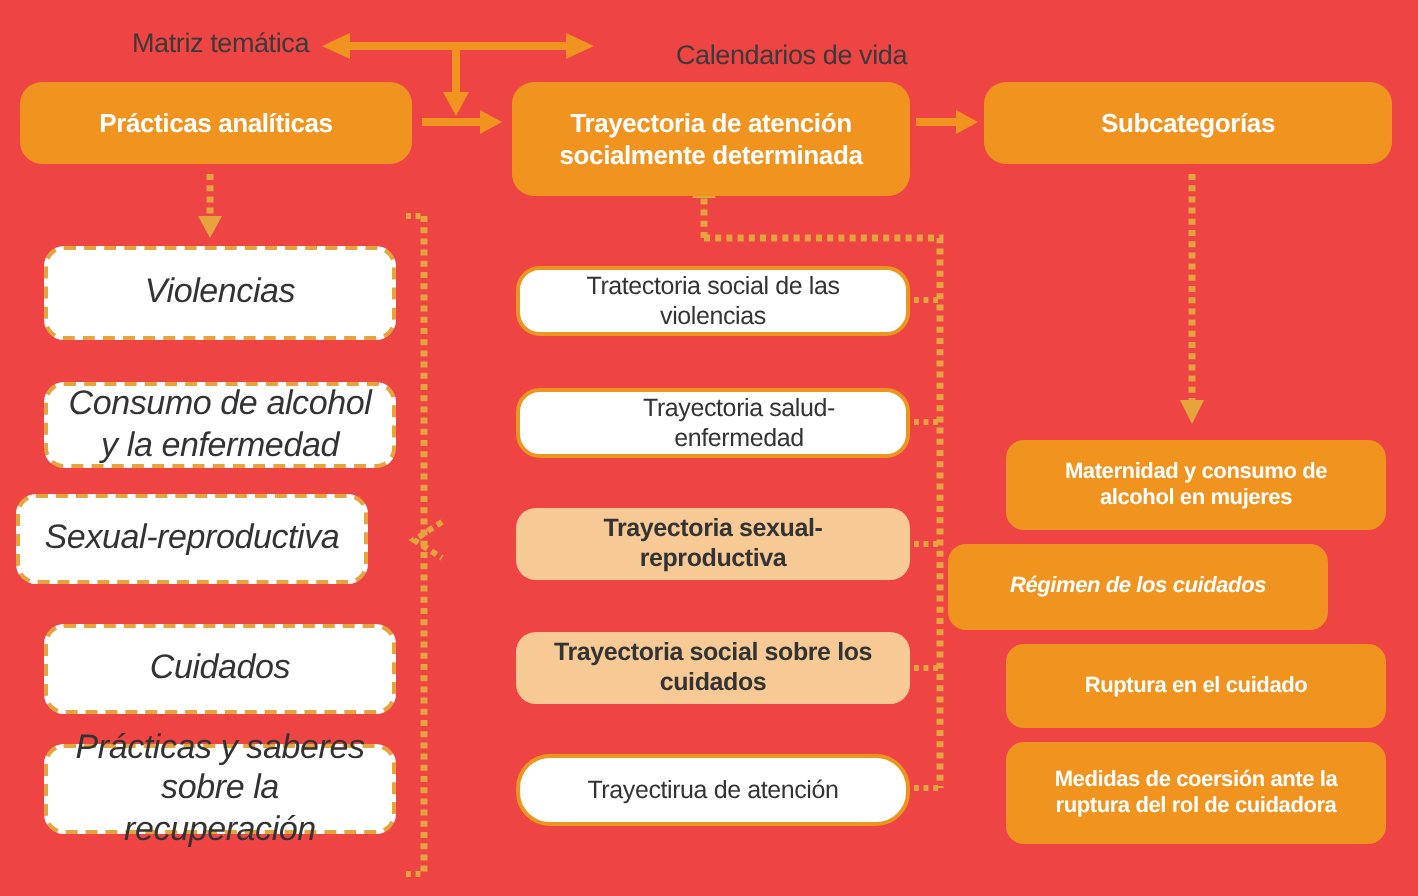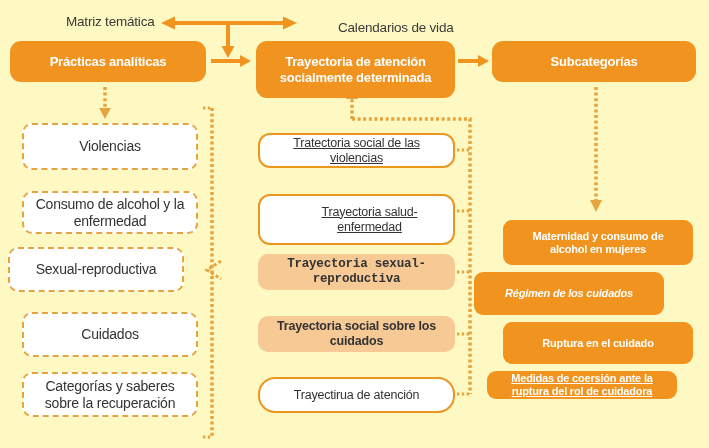--- a/index.html
+++ b/index.html
@@ -1,27 +1,27 @@
 <!DOCTYPE html>
 <html><head>
 <meta charset="utf-8">
 <style>
   html,body{margin:0;padding:0;background:#fff;}
   .stage{
-    position:relative;width:709px;height:448px;background:#fef9c3;overflow:hidden;
+    position:relative;width:709px;height:448px;background:#ef4444;overflow:hidden;
     font-family:"Liberation Sans",sans-serif;color:#383838;letter-spacing:-0.2px;
   }
   .stage svg.wires{position:absolute;left:0;top:0;pointer-events:none;}
   .box{position:absolute;display:flex;align-items:center;justify-content:center;
        text-align:center;box-sizing:border-box;line-height:1.18;}
   .toplabel{position:absolute;font-size:13.5px;color:#3a3a3a;white-space:nowrap;}
   .hdr{background:#F0941F;color:#fff;border-radius:11px;font-size:13px;font-weight:600;padding:2px 16px;}
-  .lbox{background:#fff;border:2px dashed #E6A43E;border-radius:10px;font-size:14px;color:#333;padding:2px 10px;}
+  .lbox{background:#fff;border:2px dashed #E6A43E;border-radius:10px;font-size:17px;color:#333;padding:2px 10px;font-style:italic;}
   .mbox{font-size:12.5px;color:#333;padding:2px 10px;}
-  .mbox.outline{background:#fff;border:2px solid #ED961F;border-radius:12px;text-decoration:underline;}
+  .mbox.outline{background:#fff;border:2px solid #ED961F;border-radius:12px;}
   .mbox.outline-round{background:#fff;border:2.5px solid #ED961F;border-radius:17px;}
   .mbox.filled{background:#F6C995;border-radius:10px;font-weight:700;}
   .rbox{background:#F0941F;color:#fff;border-radius:9px;font-size:11px;font-weight:600;padding:3px 13px;}
 </style>
 </head>
 <body>
 
 <div class="stage">
 
   <svg class="wires" width="709" height="448" viewBox="0 0 709 448">
@@ -80,26 +80,26 @@
   <div class="toplabel" style="left:302px;top:20px;margin-left:36px;">Calendarios de vida</div>
 
   <div class="box hdr" style="left:10px;top:41px;width:196px;height:41px;">Prácticas analíticas</div>
   <div class="box hdr" style="left:256px;top:41px;width:199px;height:57px;">Trayectoria de atención socialmente determinada</div>
   <div class="box hdr" style="left:492px;top:41px;width:204px;height:41px;text-align:center;">Subcategorías</div>
 
   <div class="box lbox" style="left:22px;top:123px;width:176px;height:47px;">Violencias</div>
   <div class="box lbox" style="left:22px;top:191px;width:176px;height:43px;">Consumo de alcohol y la enfermedad</div>
   <div class="box lbox" style="left:8px;top:247px;width:176px;height:45px;">Sexual-reproductiva</div>
   <div class="box lbox" style="left:22px;top:312px;width:176px;height:45px;">Cuidados</div>
-  <div class="box lbox" style="left:22px;top:372px;width:176px;height:45px;">Categorías y saberes sobre la recuperación</div>
+  <div class="box lbox" style="left:22px;top:372px;width:176px;height:45px;">Prácticas y saberes sobre la recuperación</div>
 
   <div class="box mbox outline" style="left:258px;top:133px;width:197px;height:35px;">Tratectoria social de las violencias</div>
-  <div class="box mbox outline" style="left:258px;top:194px;width:197px;height:51px;padding-left:36px;">Trayectoria salud-enfermedad</div>
-  <div class="box mbox filled" style="left:258px;top:254px;width:197px;height:36px;font-family:Liberation Mono, monospace;">Trayectoria sexual-reproductiva</div>
+  <div class="box mbox outline" style="left:258px;top:194px;width:197px;height:35px;padding-left:36px;">Trayectoria salud-enfermedad</div>
+  <div class="box mbox filled" style="left:258px;top:254px;width:197px;height:36px;">Trayectoria sexual-reproductiva</div>
   <div class="box mbox filled" style="left:258px;top:316px;width:197px;height:36px;">Trayectoria social sobre los cuidados</div>
   <div class="box mbox outline-round" style="left:258px;top:377px;width:197px;height:36px;">Trayectirua de atención</div>
 
   <div class="box rbox" style="left:503px;top:220px;width:190px;height:45px;">Maternidad y consumo de alcohol en mujeres</div>
   <div class="box rbox" style="left:474px;top:272px;width:190px;height:43px;font-style:italic;">Régimen de los cuidados</div>
   <div class="box rbox" style="left:503px;top:322px;width:190px;height:42px;">Ruptura en el cuidado</div>
-  <div class="box rbox" style="left:487px;top:371px;width:190px;height:28px;text-decoration:underline;">Medidas de coersión ante la ruptura del rol de cuidadora</div>
+  <div class="box rbox" style="left:503px;top:371px;width:190px;height:51px;">Medidas de coersión ante la ruptura del rol de cuidadora</div>
 
 </div>
 
 </body></html>

